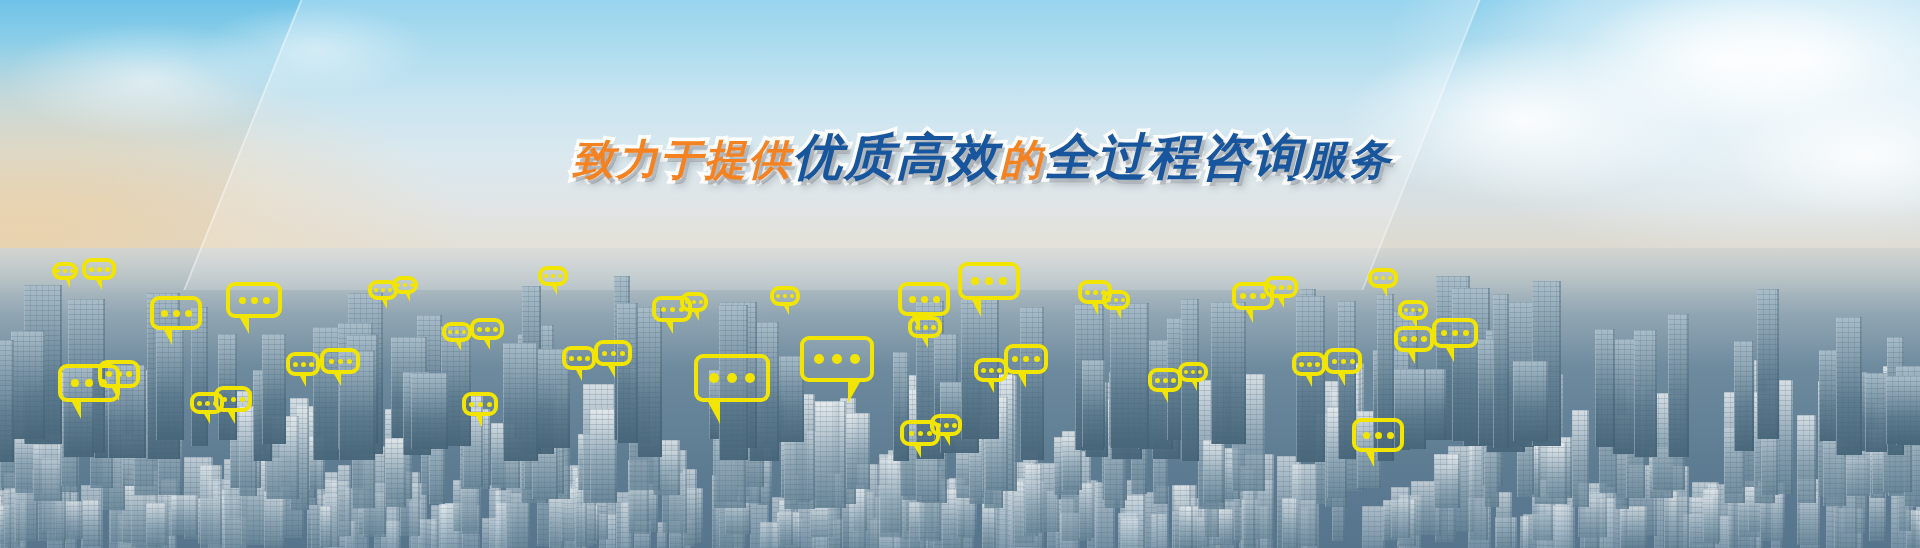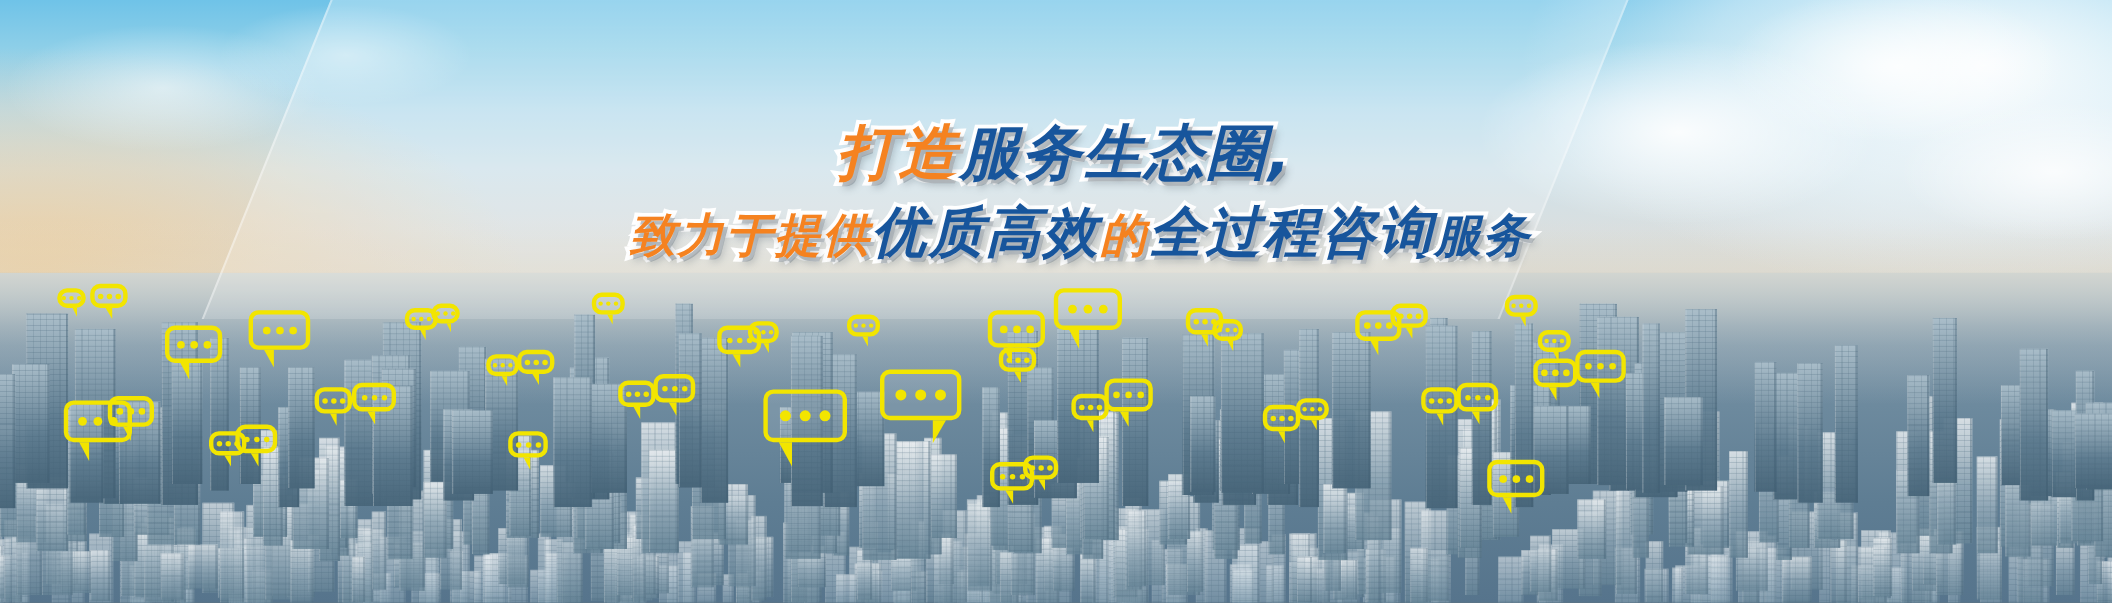--- a/index.html
+++ b/index.html
@@ -1006,17 +1006,16 @@
         <div class="body" style="width: 30px; height: 20px; --g: 3px;">
           <span class="dot" style="--d: 4px;"></span>
           <span class="dot" style="--d: 4px;"></span>
           <span class="dot" style="--d: 4px;"></span>
         </div>
         <div class="tail" style="border-top-width: 9px; border-left-width: 5px; border-right-width: 0px; bottom: -9px;"></div>
       </div>
     </div>
 
   <div class="headline">
-    <div class="line line1" id="line1"><span class="seg orange" style="color: rgb(245, 130, 32);">打造</span><span class="seg blue" style="color: rgb(23, 85, 156);">服务生态圈,</span></div>
     <div class="line line2" id="line2"><span class="seg orange small" style="color: rgb(245, 130, 32);">致力于提供</span><span class="seg blue" style="color: rgb(23, 85, 156);">优质高效</span><span class="seg orange small" style="color: rgb(245, 130, 32);">的</span><span class="seg blue" style="color: rgb(23, 85, 156);">全过程咨询</span><span class="seg blue small" style="color: rgb(23, 85, 156);">服务</span></div>
   </div>
 
 </div>
 
 </body></html>

